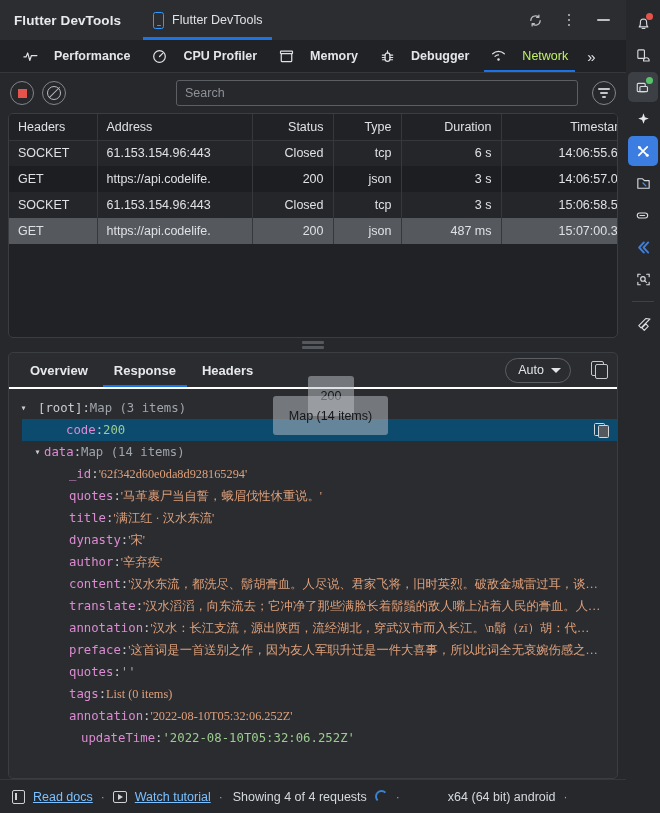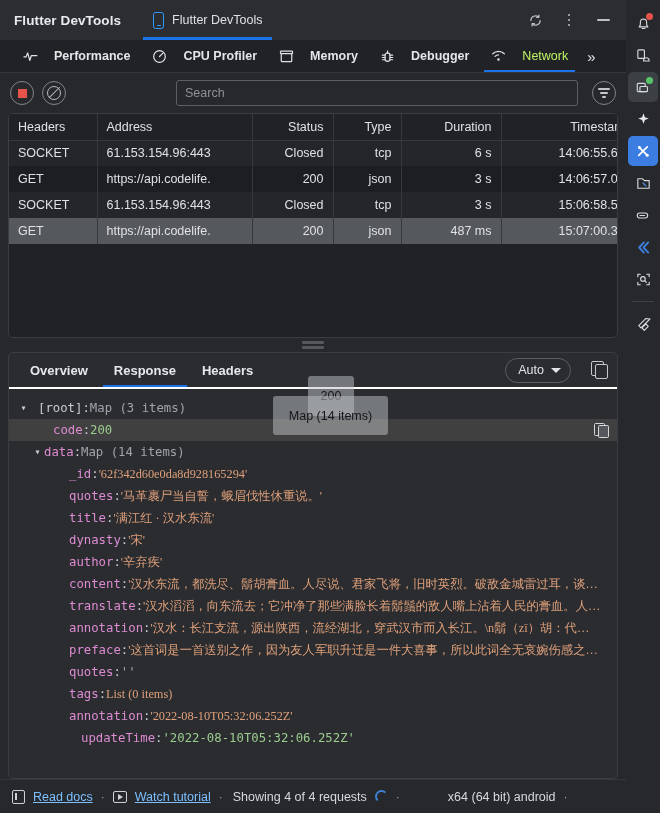--- a/index.html
+++ b/index.html
@@ -119,21 +119,21 @@
   .copyic { width: 18px; height: 18px; position: relative; cursor: pointer; }
   .copyic::before { content:""; position:absolute; left:0; top:0; width:11px; height:13px; border:1.4px solid #c5c8cd; border-radius:2px; }
   .copyic::after { content:""; position:absolute; left:4px; top:3px; width:11px; height:13px; border:1.4px solid #c5c8cd; border-radius:2px; background:#2a2c30; }
 
   
   .jsonview {
     flex: 1; overflow: hidden; padding: 8px 0 0 0; font-family: "DejaVu Sans Mono", monospace;
     font-size: 12.3px; line-height: 22px; position: relative;
   }
   .jline { display: flex; align-items: center; padding: 0 8px 0 0; height: 22px; white-space: nowrap; position: relative; }
-  .jline.hl { background: #404040; }
+  .jline.hl { background: #0c4a6e; margin-left: 13px; }
   .jline .ind { display: inline-block; flex: none; }
   .chev { width: 13px; flex: none; color: #c9ccd1; font-size: 10px; display: inline-flex; align-items: center; justify-content: center; cursor: pointer; }
   .k { color: #dd8bd2; }
   .kroot { color: #c8cbd0; margin-left: 8px; }
   .punct { color: #c8cbd0; }
   .typ { color: #a0a4ab; }
   .num { color: #9ccc8f; }
   .str { color: #e0a07a; font-family: Liberation Serif, serif; }
   .truncated { overflow: hidden; text-overflow: ellipsis; max-width: 558px; }
   .rowcopy { margin-left: auto; width: 15px; height: 15px; position: relative; flex: none; cursor: pointer; }

